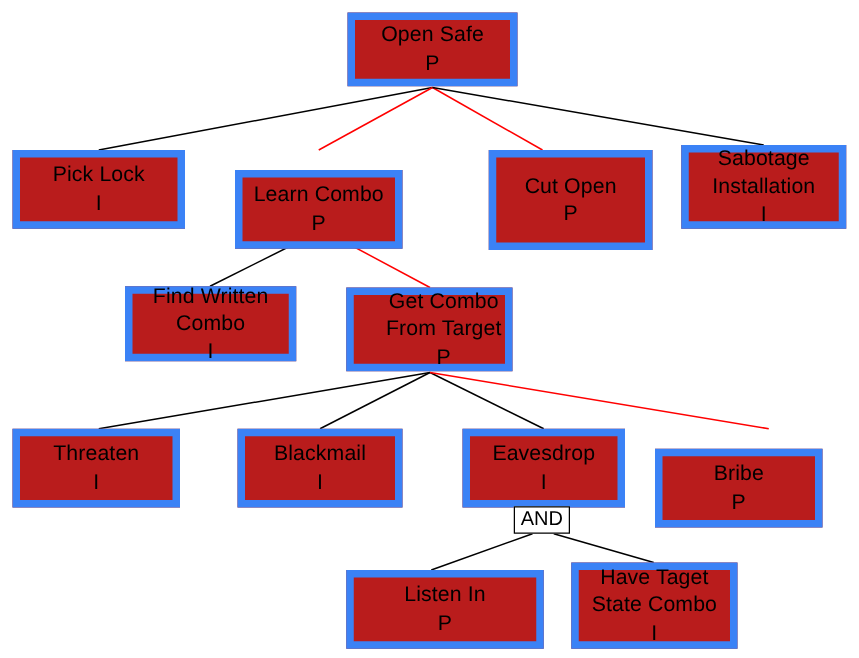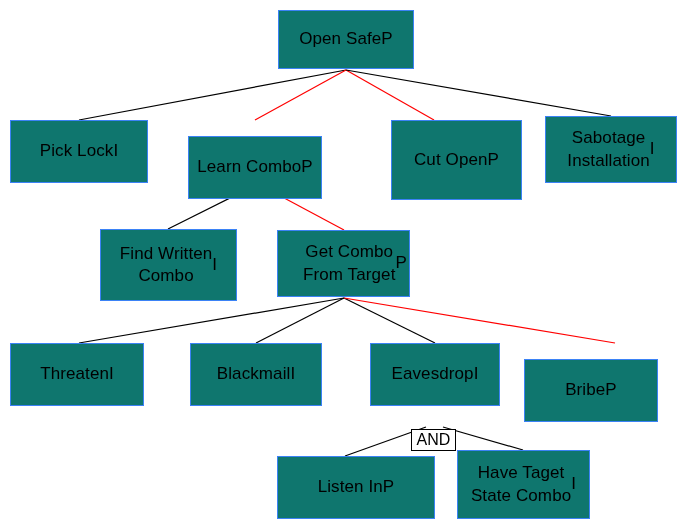--- a/index.html
+++ b/index.html
@@ -23,24 +23,24 @@
     position: absolute;
     left: 0;
     top: 0;
     width: 687px;
     height: 526px;
     pointer-events: none;
   }
   .node {
     position: absolute;
     box-sizing: border-box;
-    border: 1px solid #3b82f6;
-    background: #0f766e;
+    border: 6px solid #3b82f6;
+    background: #b91c1c;
     display: flex;
-    flex-direction: row;
+    flex-direction: column;
     align-items: center;
     justify-content: center;
     text-align: center;
     color: #000000;
     font-size: 17px;
     line-height: 1.30;
     letter-spacing: 0.1px;
     white-space: pre;
   }
   .node .node-label {
@@ -54,21 +54,20 @@
     box-sizing: border-box;
     border: 1px solid #000000;
     background: #ffffff;
     display: flex;
     align-items: center;
     justify-content: center;
     font-size: 16px;
     line-height: 1;
     color: #000000;
     padding: 1px 3px 2px 3px;
-    margin-top: 24px;
   }
 </style>
 </head>
 <body>
 
 <div id="diagram-root">
   <svg id="edge-layer" viewBox="0 0 687 526" xmlns="http://www.w3.org/2000/svg">
       <line x1="346" y1="70" x2="79" y2="120" stroke="#000000" stroke-width="1.2"></line>
       <line x1="346" y1="70" x2="255" y2="120" stroke="#ff0000" stroke-width="1.2"></line>
       <line x1="346" y1="70" x2="434" y2="120" stroke="#ff0000" stroke-width="1.2"></line>
@@ -82,21 +81,21 @@
       <line x1="426" y1="427" x2="345" y2="456" stroke="#000000" stroke-width="1.2"></line>
       <line x1="443" y1="427" x2="523" y2="450" stroke="#000000" stroke-width="1.2"></line>
     </svg>
   <div id="node-layer">
       <div class="node" style="left: 278px; top: 10px; width: 136px; height: 59px;"><span class="node-label">Open Safe</span><span class="node-tag">P</span></div>
       <div class="node" style="left: 10px; top: 120px; width: 138px; height: 63px;"><span class="node-label">Pick Lock</span><span class="node-tag">I</span></div>
       <div class="node" style="left: 188px; top: 136px; width: 134px; height: 63px;"><span class="node-label">Learn Combo</span><span class="node-tag">P</span></div>
       <div class="node" style="left: 391px; top: 120px; width: 131px; height: 80px;"><span class="node-label">Cut Open</span><span class="node-tag">P</span></div>
       <div class="node" style="left: 545px; top: 116px; width: 132px; height: 67px;"><span class="node-label">Sabotage
 Installation</span><span class="node-tag">I</span></div>
-      <div class="node" style="left: 100px; top: 229px; width: 137px; height: 72px;"><span class="node-label">Find Written
+      <div class="node" style="left: 100px; top: 229px; width: 137px; height: 60px;"><span class="node-label">Find Written
 Combo</span><span class="node-tag">I</span></div>
       <div class="node" style="left: 277px; top: 230px; width: 133px; height: 67px; padding-left: 23px;"><span class="node-label">Get Combo
 From Target</span><span class="node-tag">P</span></div>
       <div class="node" style="left: 10px; top: 343px; width: 134px; height: 63px;"><span class="node-label">Threaten</span><span class="node-tag">I</span></div>
       <div class="node" style="left: 190px; top: 343px; width: 132px; height: 63px;"><span class="node-label">Blackmail</span><span class="node-tag">I</span></div>
       <div class="node" style="left: 370px; top: 343px; width: 130px; height: 63px;"><span class="node-label">Eavesdrop</span><span class="node-tag">I</span></div>
       <div class="node" style="left: 524px; top: 343px; width: 134px; height: 63px; margin-top: 16px;"><span class="node-label">Bribe</span><span class="node-tag">P</span></div>
       <div class="node" style="left: 277px; top: 456px; width: 158px; height: 63px;"><span class="node-label">Listen In</span><span class="node-tag">P</span></div>
       <div class="node" style="left: 457px; top: 450px; width: 133px; height: 69px;"><span class="node-label">Have Taget
 State Combo</span><span class="node-tag">I</span></div>

